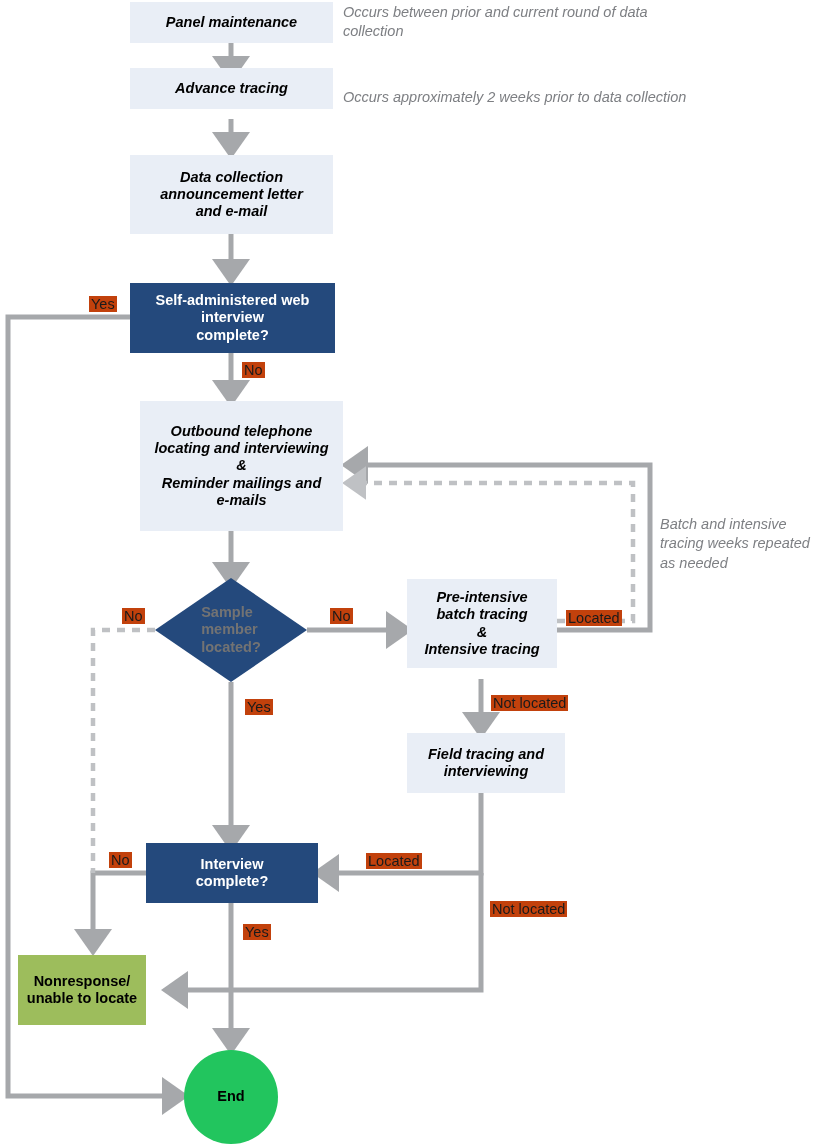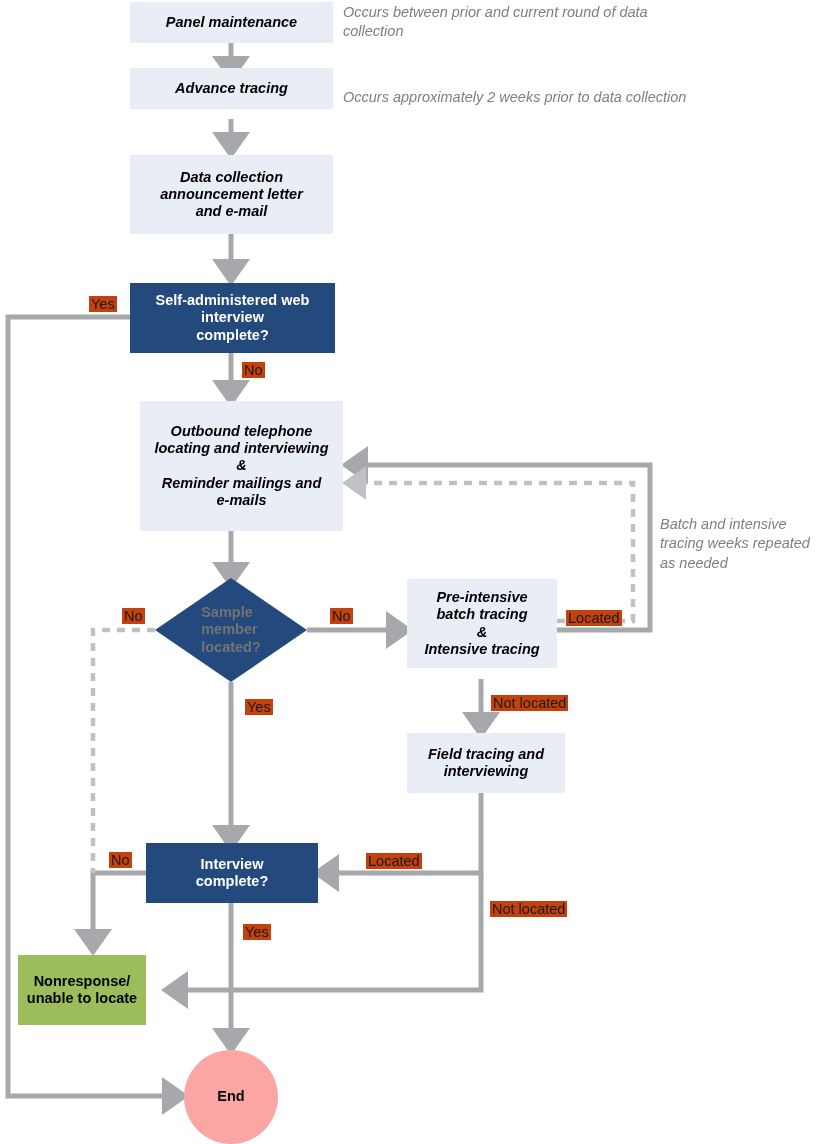--- a/index.html
+++ b/index.html
@@ -5,21 +5,21 @@
   html,body{margin:0;padding:0;background:#ffffff;}
   body{width:828px;height:1144px;position:relative;font-family:"Liberation Sans",sans-serif;}
   #stage{position:relative;width:828px;height:1144px;overflow:hidden;background:#fff;}
   svg.edges{position:absolute;left:0;top:0;width:828px;height:1144px;}
 
   .node{position:absolute;box-sizing:border-box;display:flex;align-items:center;
         justify-content:center;text-align:center;font-weight:bold;line-height:1.18;}
   .proc{background:#e9eef6;color:#000000;font-size:14.5px;font-style:italic;}
   .dec{background:#24497c;color:#ffffff;font-size:14.5px;}
   .term{background:#9dbd5c;color:#000000;font-size:14.5px;}
-  .endcirc{background:#fca5a5;color:#000000;border-radius:50%;font-size:14.5px;}
+  .endcirc{background:#22c55e;color:#000000;border-radius:50%;font-size:14.5px;}
 
   .diamond{position:absolute;}
   .diamond .dshape{position:absolute;left:0;top:0;width:100%;height:100%;
         background:#24497c;
         clip-path:polygon(50% 0,100% 50%,50% 100%,0 50%);}
   .diamond .dtext{position:absolute;left:0;top:0;width:100%;height:100%;
         display:flex;align-items:center;justify-content:center;
         color:#737373;font-weight:bold;font-size:14.5px;line-height:1.18;}
 
   .note{position:absolute;font-style:italic;color:#7d7f83;font-size:14.5px;

